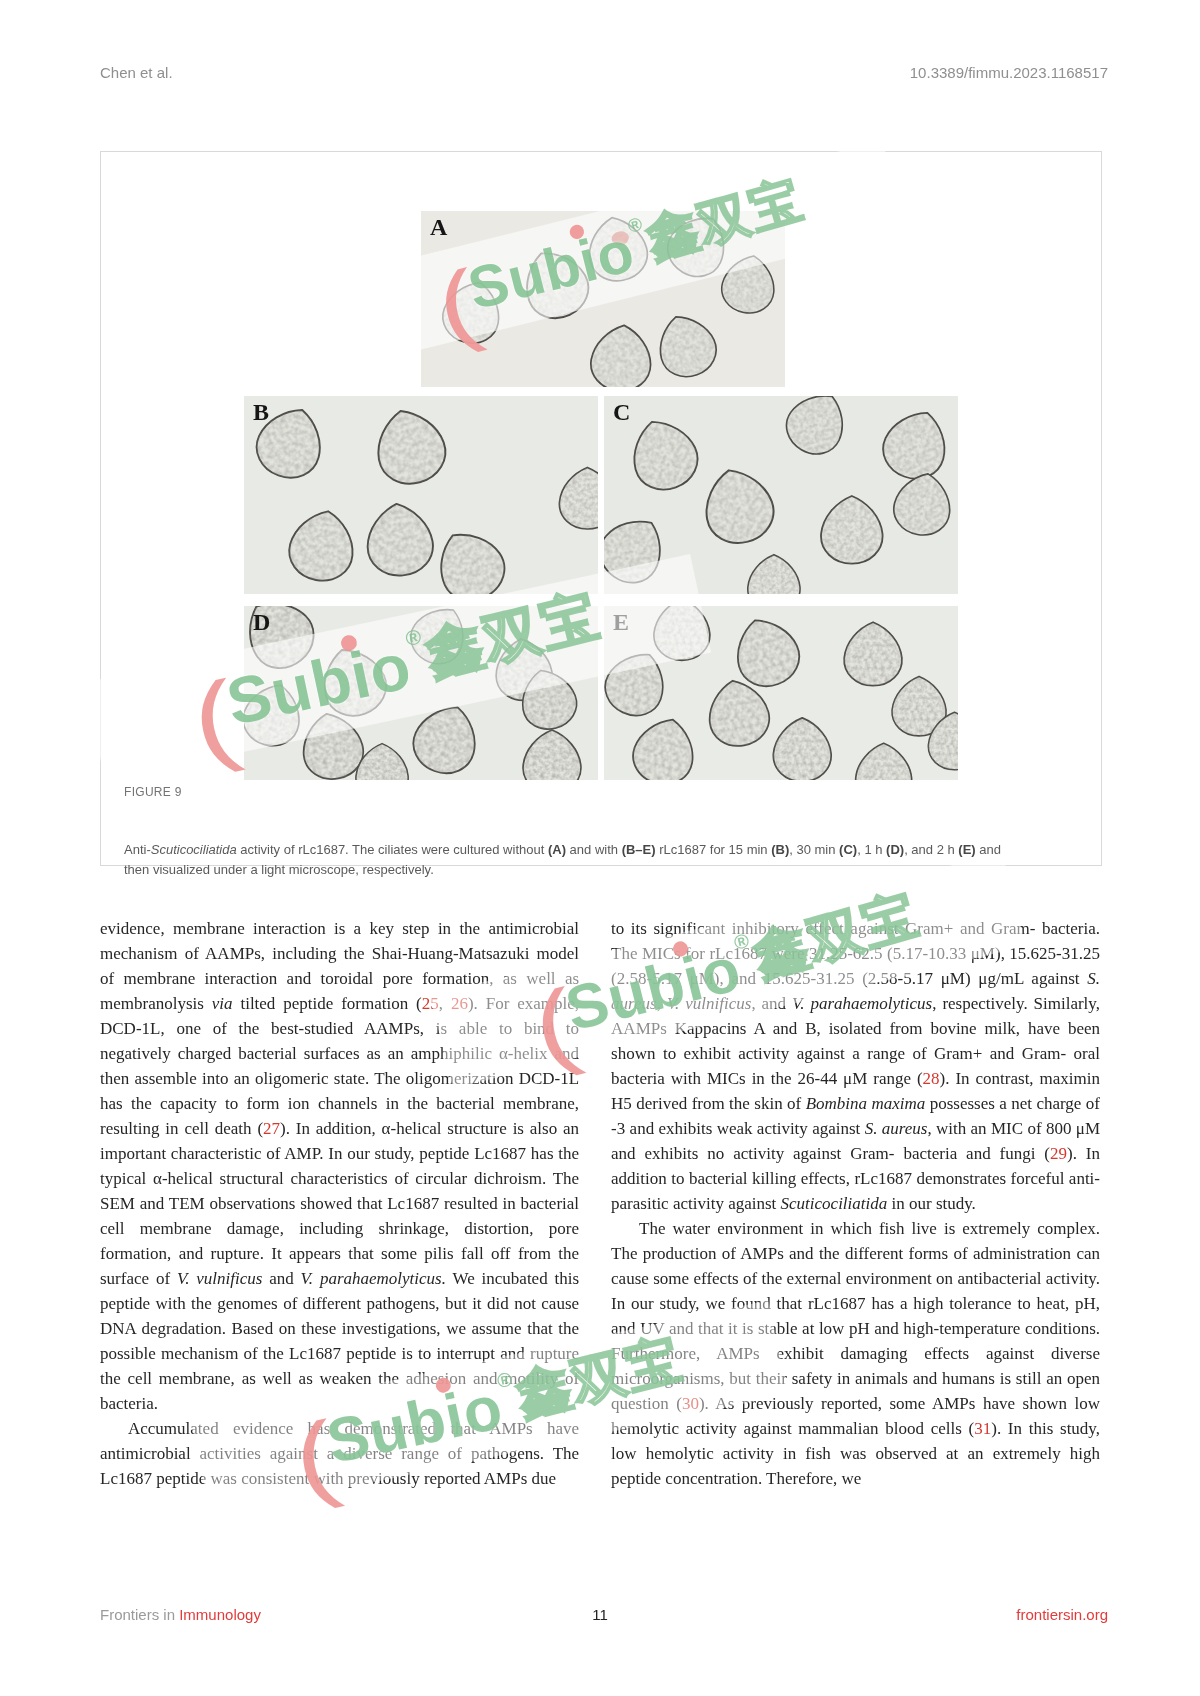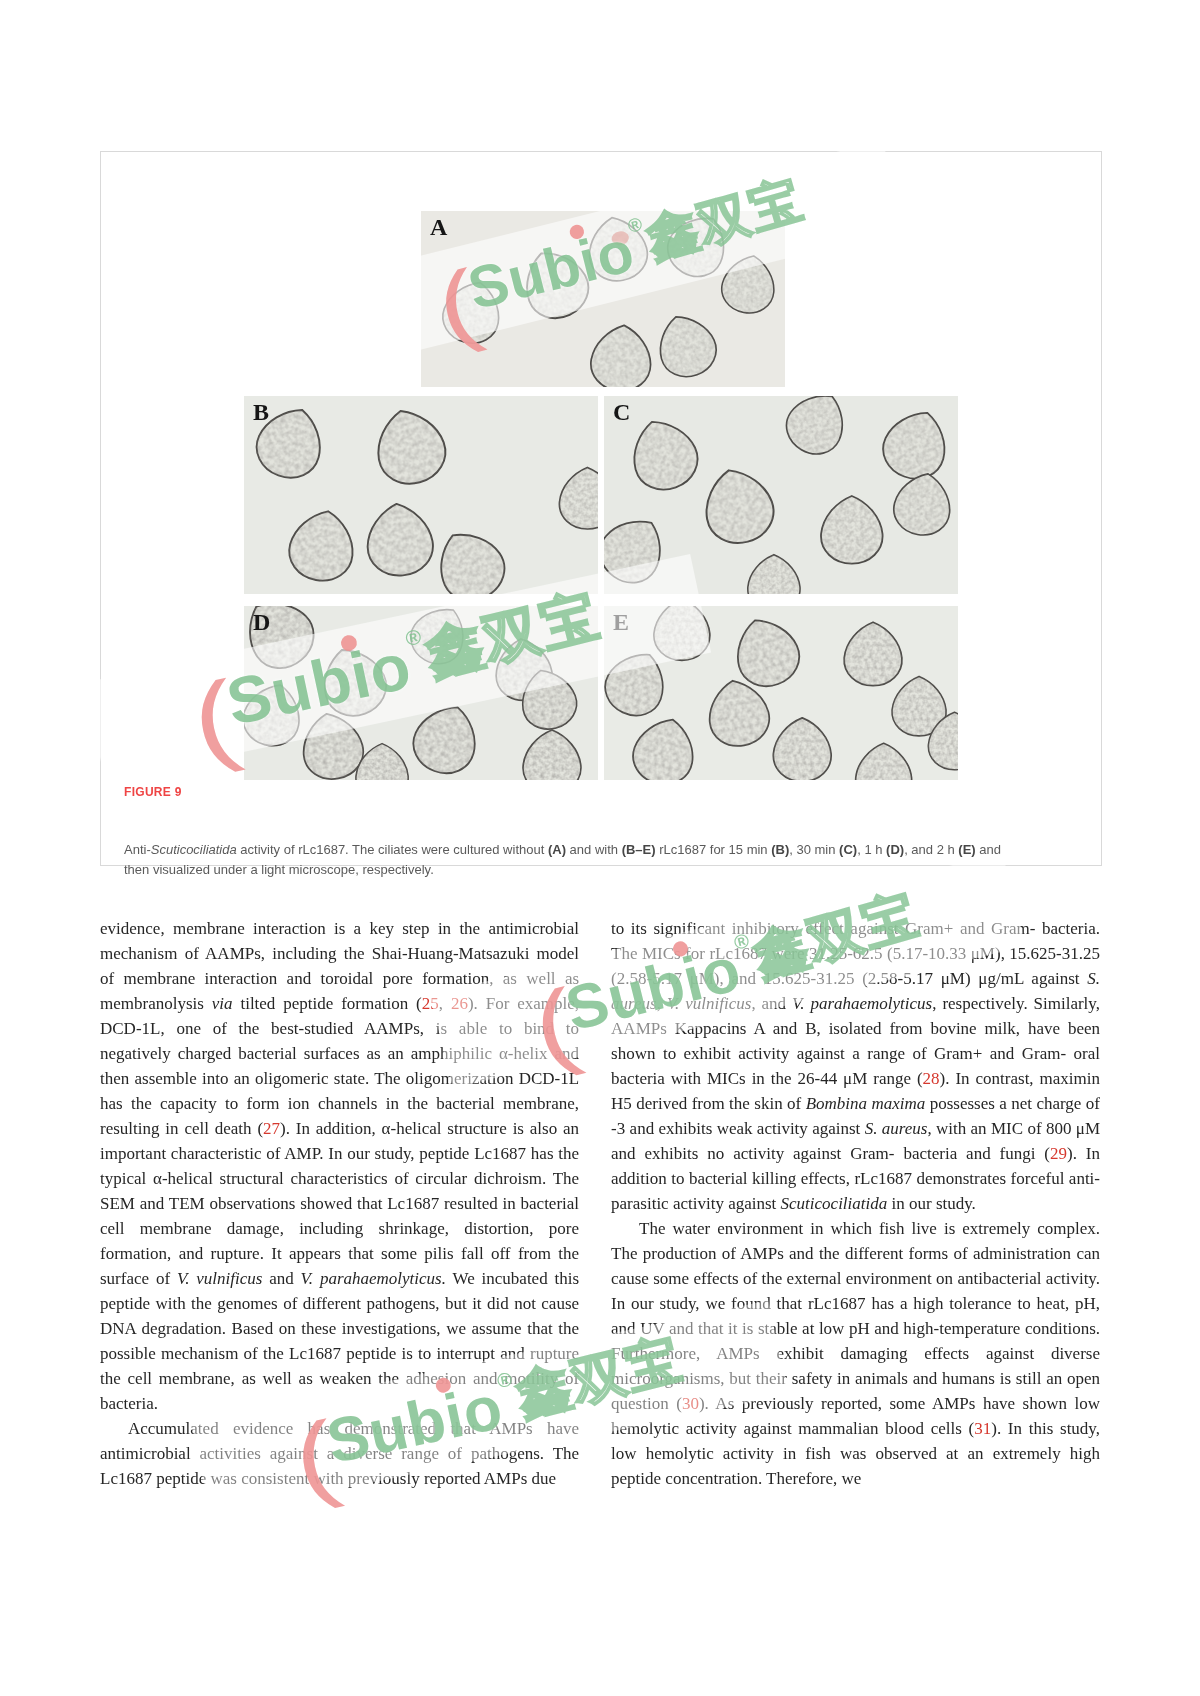--- a/index.html
+++ b/index.html
@@ -19,21 +19,21 @@
   .red-link{color:#e23b3b;}
 
   
   .figbox{position:absolute;left:100px;top:151px;width:1000px;height:713px;
           border:1px solid #d9d9d9;background:#fff;}
   .panel{position:absolute;overflow:hidden;}
   .panel svg{position:absolute;left:0;top:0;}
   .panel-label{position:absolute;left:9px;top:3px;font-family:"Liberation Serif",serif;
                font-weight:700;font-size:24px;color:#161616;z-index:2;}
   .figlabel{position:absolute;left:23px;top:633px;font-family:"Liberation Sans",sans-serif;
-            font-size:12px;font-weight:700;color:#ef4444;letter-spacing:.3px;}
+            font-size:12px;font-weight:400;color:#737373;letter-spacing:.3px;}
   .figcaption{position:absolute;left:23px;top:652px;width:880px;
               font-family:"Liberation Sans",sans-serif;font-size:13px;line-height:20px;
               color:#5a5a5a;margin-top:36px;}
   .figcaption .sg-b{font-weight:700;color:#474747;}
   .figcaption .sg-i{font-style:italic;}
 
   
   .bodytext{position:absolute;left:100px;top:916px;width:1000px;display:flex;gap:32px;}
   .col{text-align:justify;font-size:17px;line-height:25px;color:#262626;}
   .col-l{width:486px;}
@@ -61,20 +61,24 @@
   .wm-cjk{position:relative;z-index:1;font-family:"Liberation Sans","DejaVu Sans",sans-serif;
           font-weight:700;font-size:54px;letter-spacing:2px;
           -webkit-text-stroke:2px rgba(143,200,156,.95);color:rgba(255,255,255,.12);
           transform:translateY(-6px) rotate(-2deg);}
 </style>
 </head>
 <body>
 
 <div class="page">
 
+  <div class="runhead">
+    <span>Chen et al.</span>
+    <span>10.3389/fimmu.2023.1168517</span>
+  </div>
 
   <div class="figbox">
     <div id="panels">
         <div class="panel" style="left: 320px; top: 59px; width: 364px; height: 176px; background: rgb(234, 233, 228);">
           <svg width="364" height="176" viewBox="0 0 364 176">
             <defs>
               <filter id="spk-a" x="-30%" y="-30%" width="160%" height="160%">
                 <feTurbulence type="fractalNoise" baseFrequency="8" numOctaves="2" seed="3"></feTurbulence>
                 <feColorMatrix type="matrix" values="0 0 0 0 0.28  0 0 0 0 0.27  0 0 0 0 0.26  0 0 0 1.6 -0.5"></feColorMatrix>
                 <feComposite in2="SourceGraphic" operator="in"></feComposite>
@@ -336,14 +340,19 @@
       </div>
       <div class="wm" style="left: 490px; top: 1408px; transform: translate(-50%, -50%) rotate(-12deg) scale(1);">
         <div class="wm-band" style="background: rgba(255, 255, 255, 0.45);"></div>
         <span class="wm-arc" style="color: rgb(240, 154, 154);">(</span>
         <span class="wm-word" style="color: rgb(143, 200, 156);">Subio<span class="wm-dot" style="background: rgb(240, 154, 154);"></span></span>
         <span class="wm-reg" style="color: rgb(143, 200, 156);">®</span>
         <span class="wm-cjk">鑫双宝</span>
       </div>
     </div>
 
+  <div class="pagefoot">
+    <span class="fleft"><span>Frontiers in </span><span class="red-link">Immunology</span></span>
+    <span class="fcenter">11</span>
+    <span class="fright red-link">frontiersin.org</span>
+  </div>
 
 </div>
 
 </body></html>

